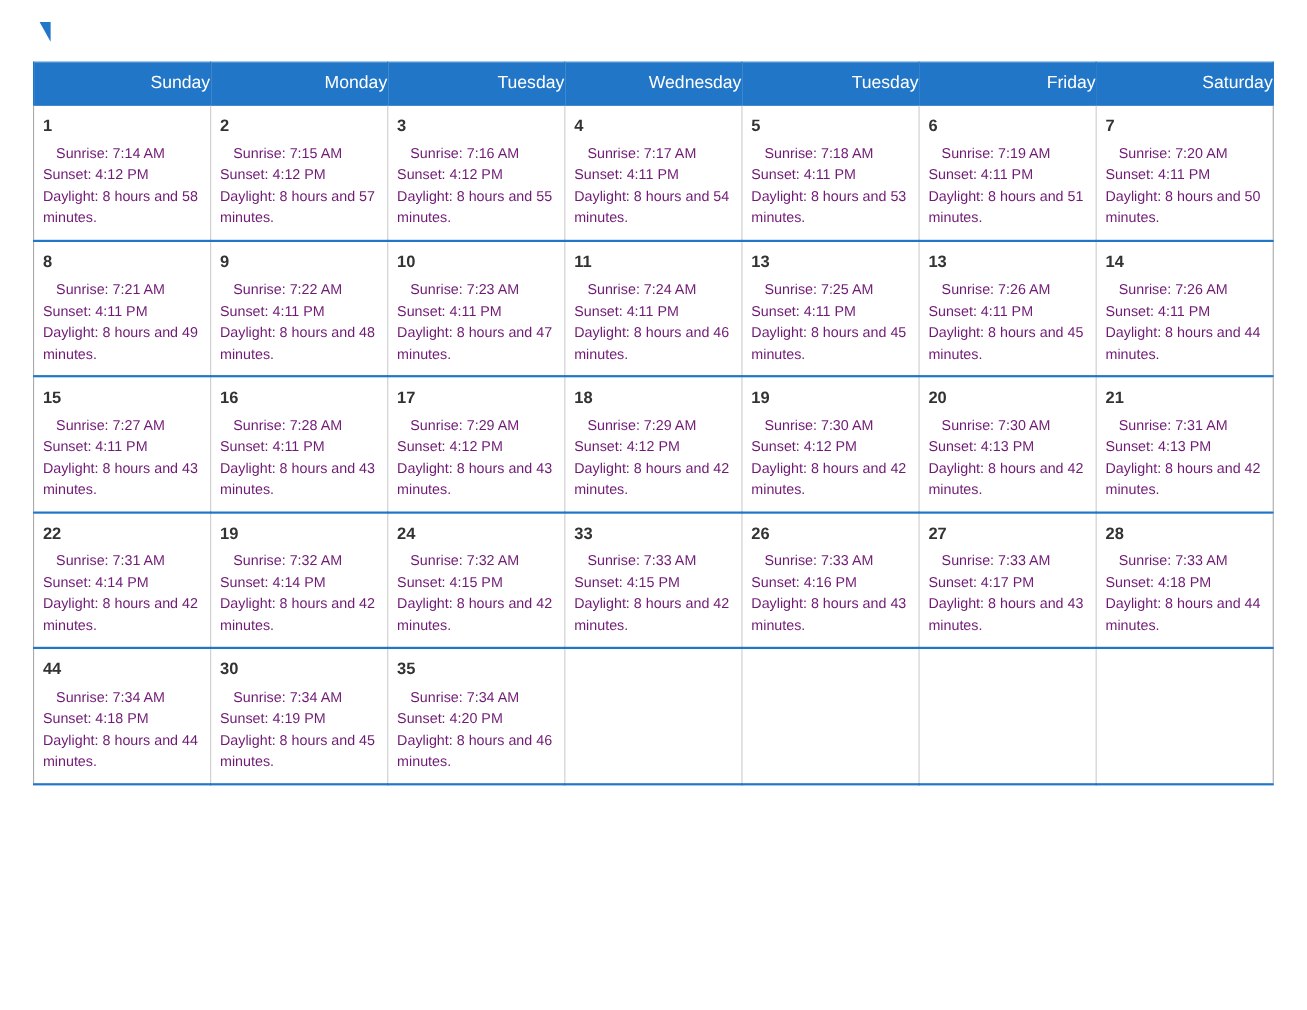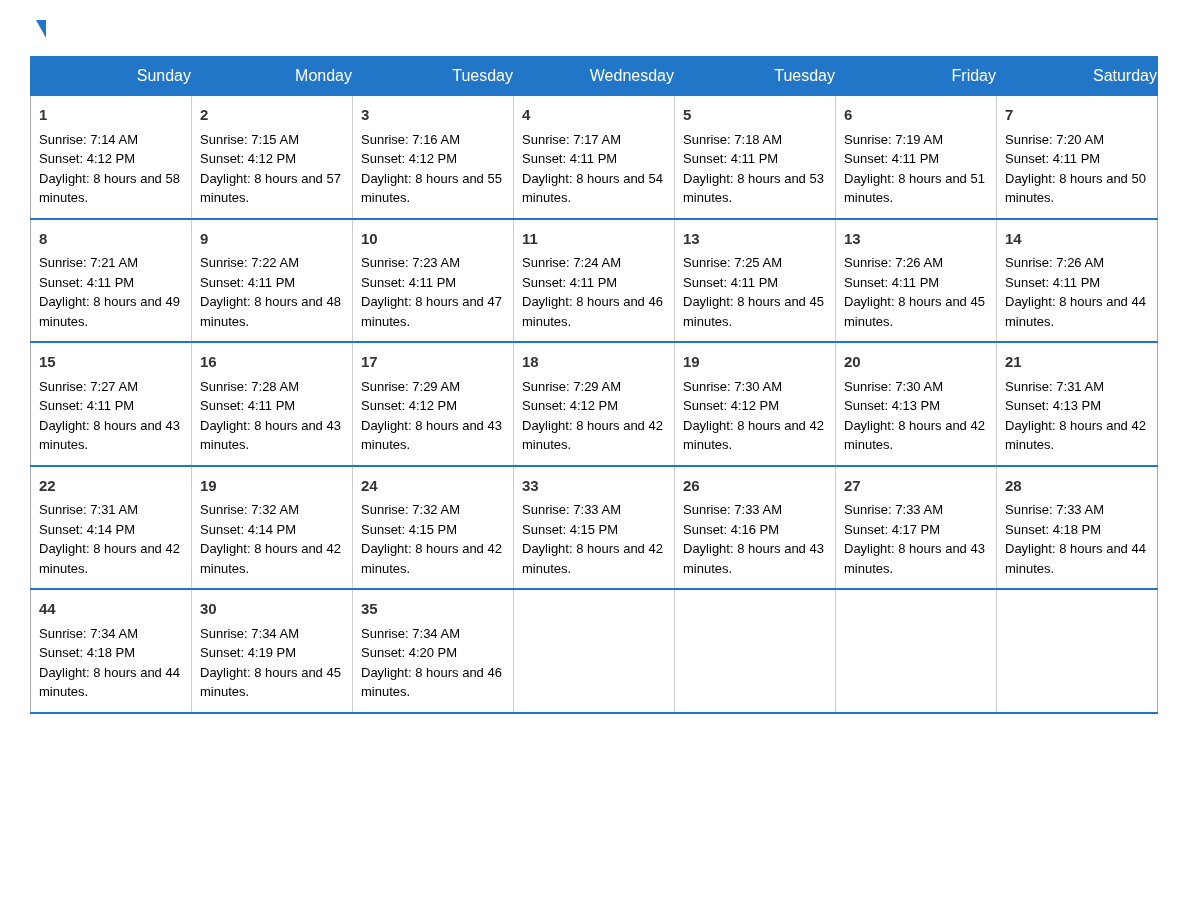--- a/index.html
+++ b/index.html
@@ -92,21 +92,22 @@
       border-right: 1px solid #aaa;
     }
     .day-num {
       font-size: 15px;
       font-weight: bold;
       margin-bottom: 3px;
       display: block;
     }
     .day-info {
       font-size: 13px;
-      color: #000000;
+      color: #701a75;
+      margin-left: 12px;
     }
   </style>
 </head>
 <body>
 
 <div class="header-area">
   <div class="logo">
     <div class="logo-general"></div>
     <div class="logo-blue">
       <span></span>

